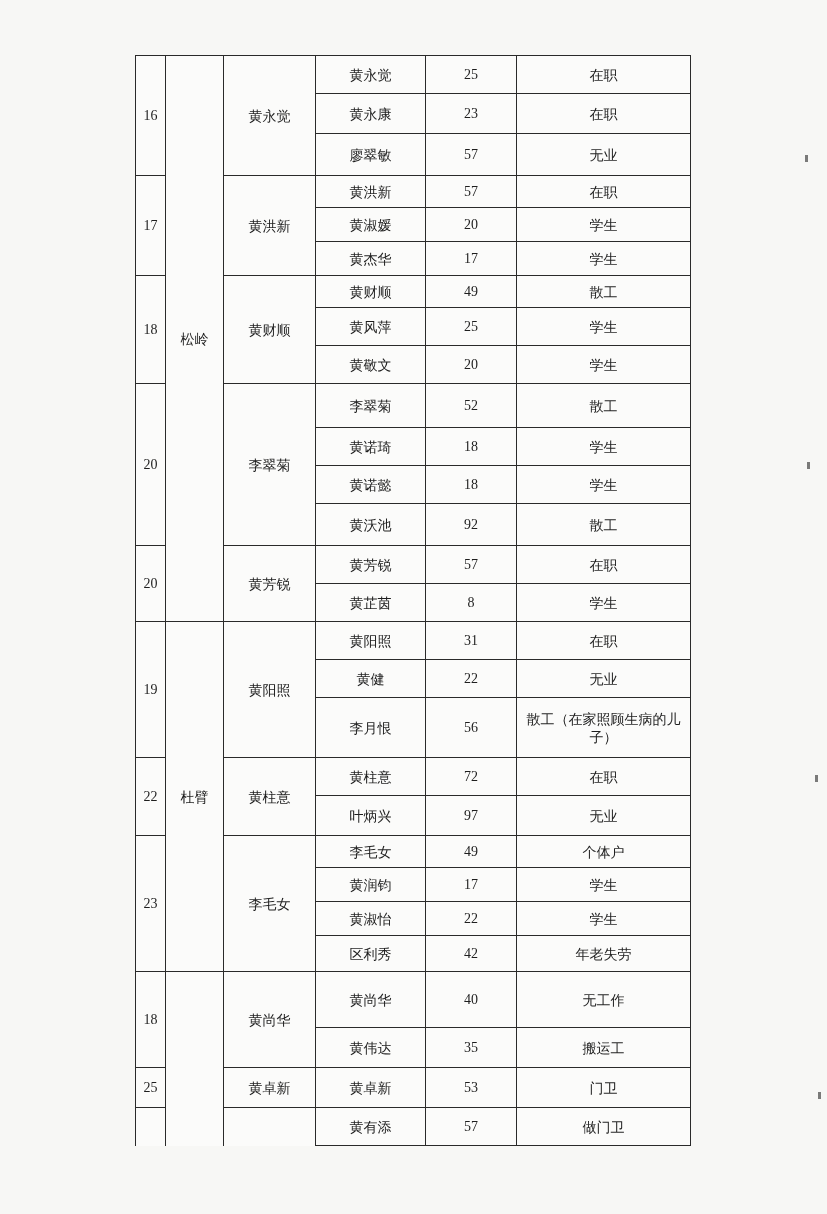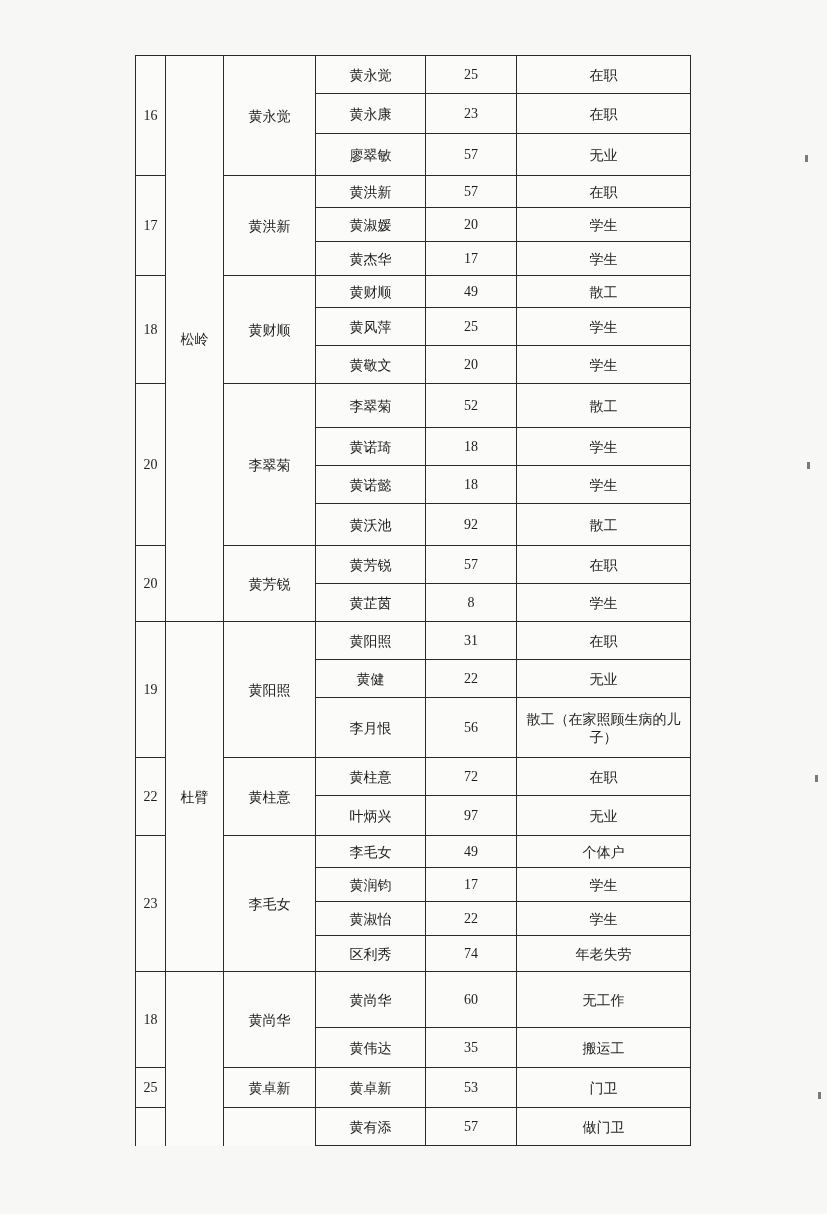--- a/index.html
+++ b/index.html
@@ -182,32 +182,32 @@
         <td class="age">17</td>
         <td>学生</td>
       </tr>
       <tr style="height:34px">
         <td>黄淑怡</td>
         <td class="age">22</td>
         <td>学生</td>
       </tr>
       <tr style="height:36px">
         <td>区利秀</td>
-        <td class="age">74</td>
+        <td class="age">42</td>
         <td>年老失劳</td>
       </tr>
 
       <tr style="height:56px">
         <td class="seq" rowspan="2">18</td>
         <td class="village open-bottom" rowspan="4">
           <span></span>
         </td>
         <td rowspan="2">黄尚华</td>
         <td>黄尚华</td>
-        <td class="age">60</td>
+        <td class="age">40</td>
         <td>无工作</td>
       </tr>
       <tr style="height:40px">
         <td>黄伟达</td>
         <td class="age">35</td>
         <td>搬运工</td>
       </tr>
 
       <tr style="height:40px">
         <td class="seq">25</td>

